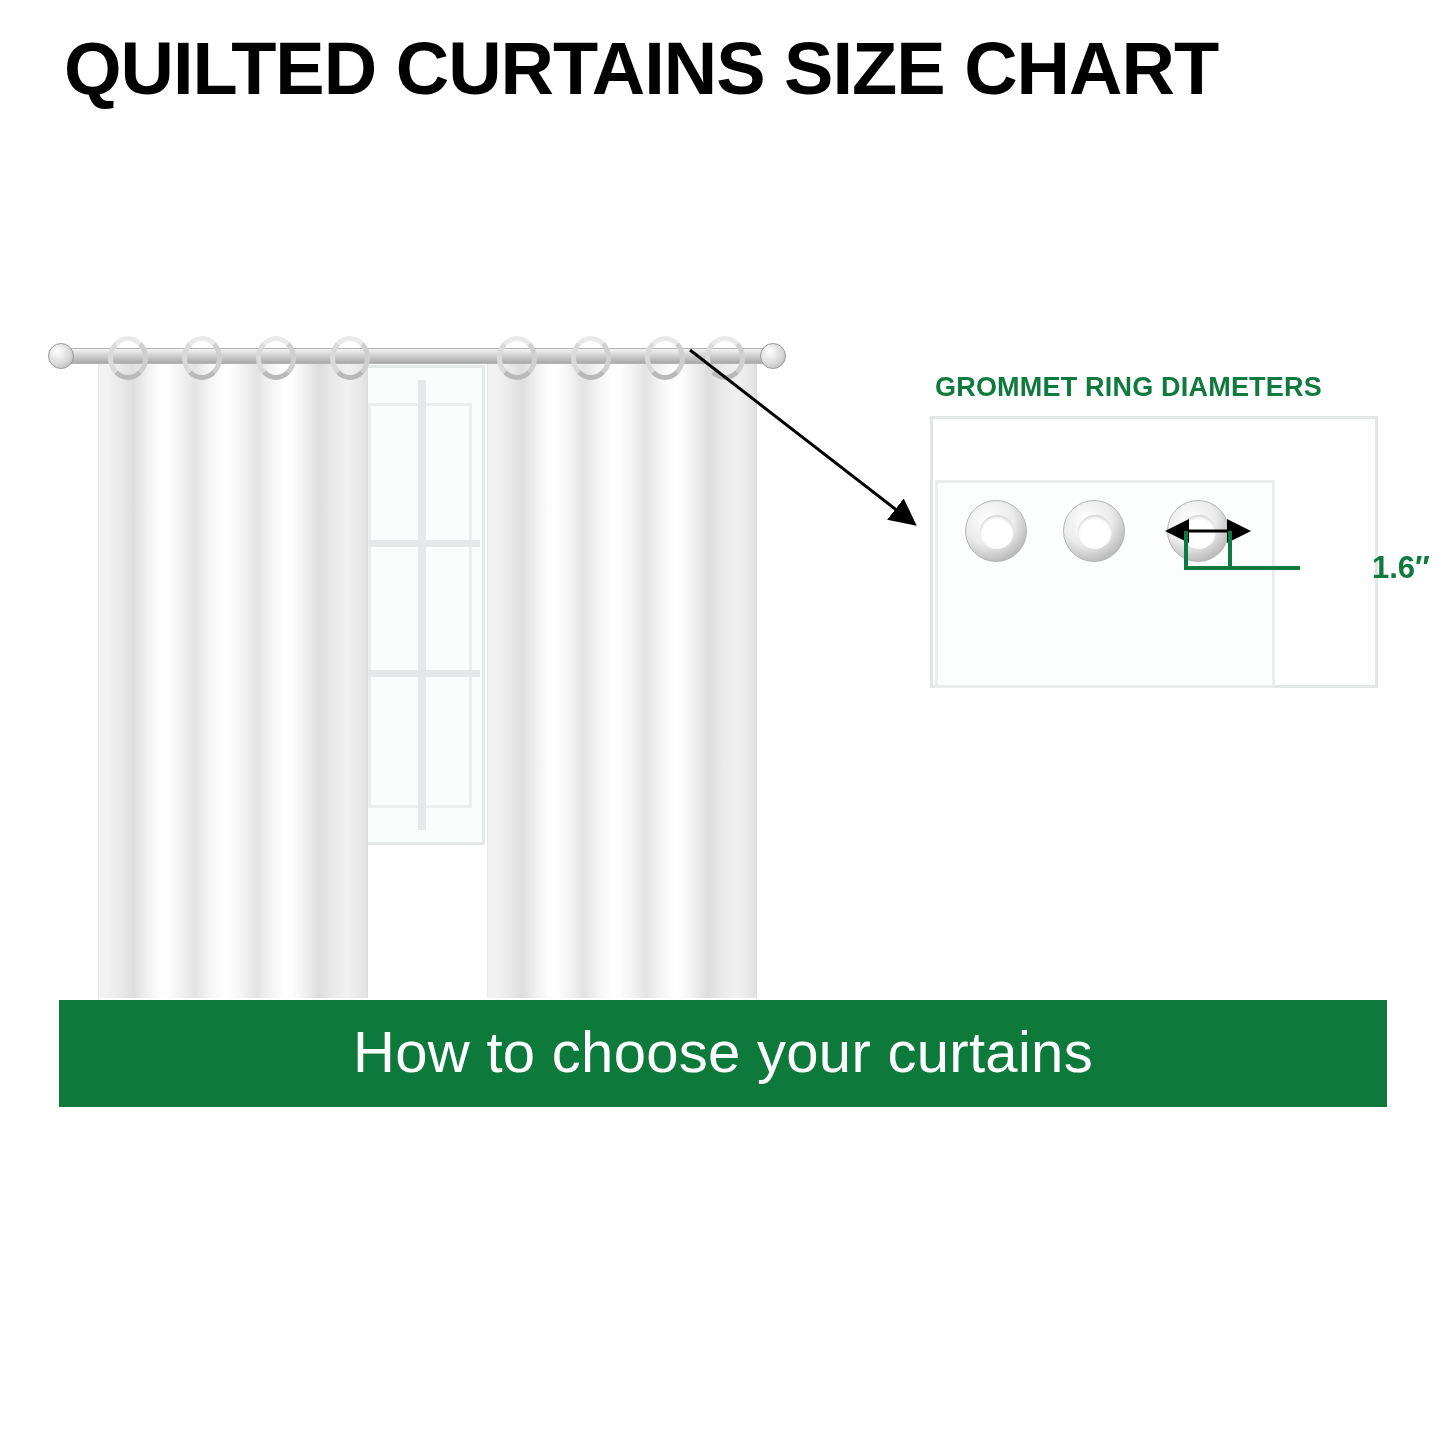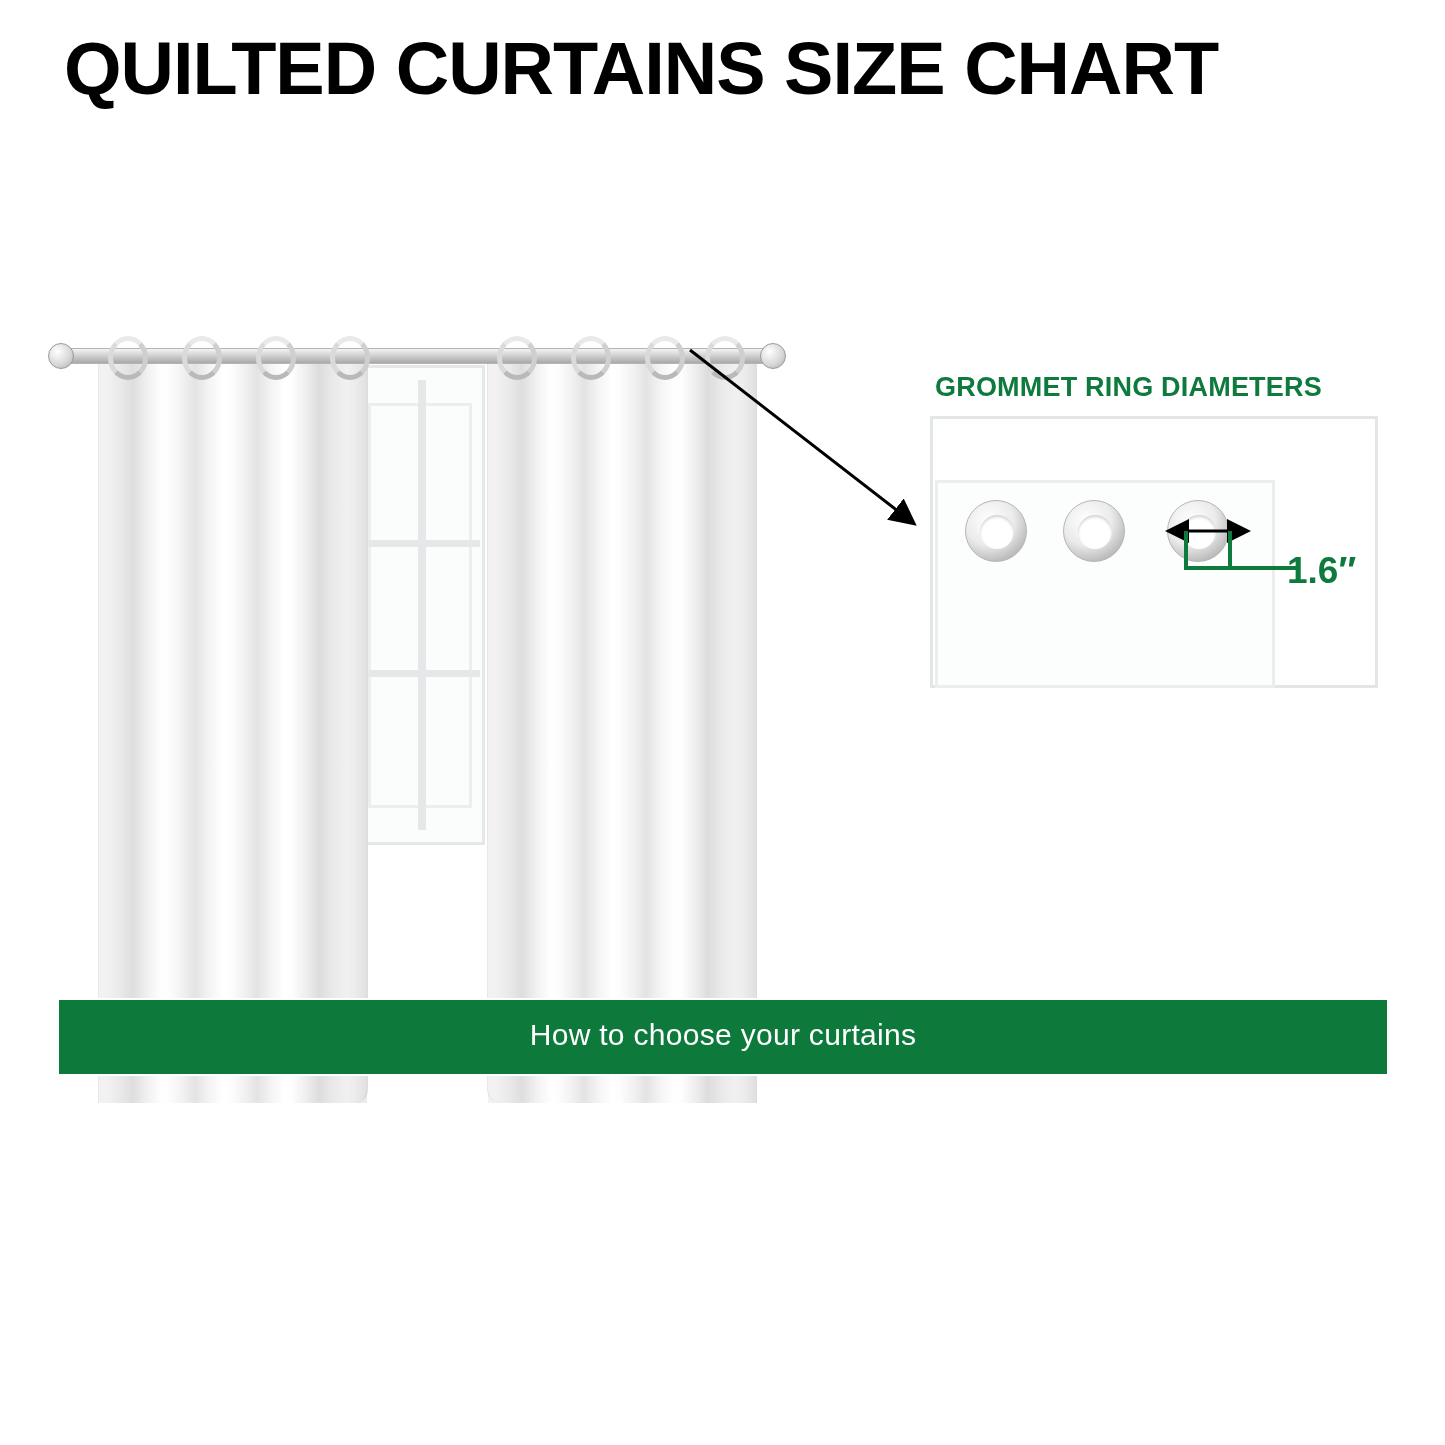--- a/index.html
+++ b/index.html
@@ -210,44 +210,44 @@
     border-radius: 50%;
     background: #ffffff;
     box-shadow: inset 0 2px 3px rgba(0,0,0,0.18);
   }
   .ring.r1 { left: 965px; }
   .ring.r2 { left: 1063px; }
   .ring.r3 { left: 1167px; }
 
   .dim-label {
     position: absolute;
-    left: 1287px;
+    left: 1372px;
     top: 400px;
-    font-size: 37px;
+    font-size: 31px;
     font-weight: bold;
     color: #0f7a3d;
     white-space: nowrap;
   }
 
   
   .table-wrap {
     position: absolute;
     left: 57px;
     top: 998px;
     width: 1332px;
   }
   table.size-table {
     border-collapse: collapse;
     width: 100%;
     table-layout: fixed;
   }
   table.size-table th.header-cell {
     background: #0d7a3c;
     color: #ffffff;
-    font-size: 30px;
+    font-size: 58px;
     font-weight: normal;
     text-align: center;
     padding: 18px 0 22px;
     border: 2px solid #ffffff;
     letter-spacing: 0.3px;
   }
   table.size-table td {
     background: #0d7a3c;
     color: #ffffff;
     border: 3px solid #ffffff;

